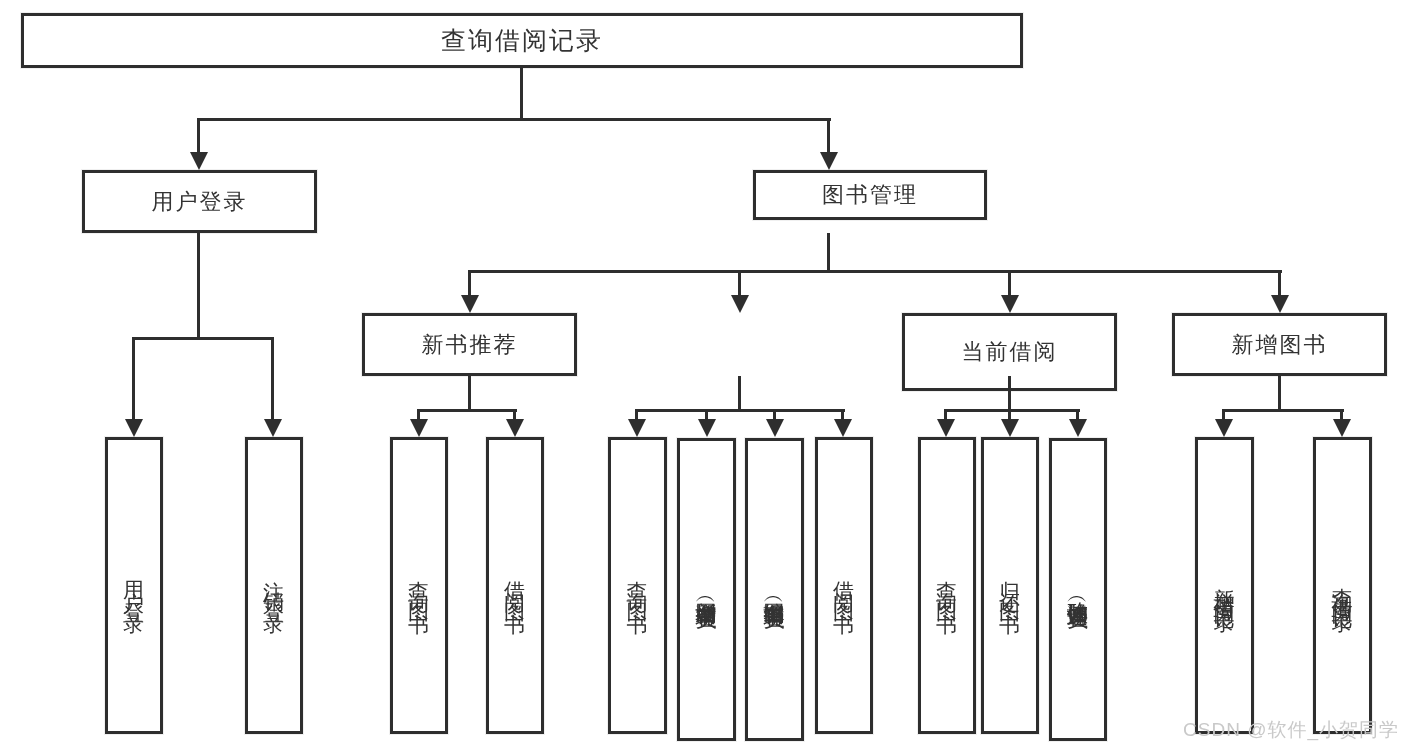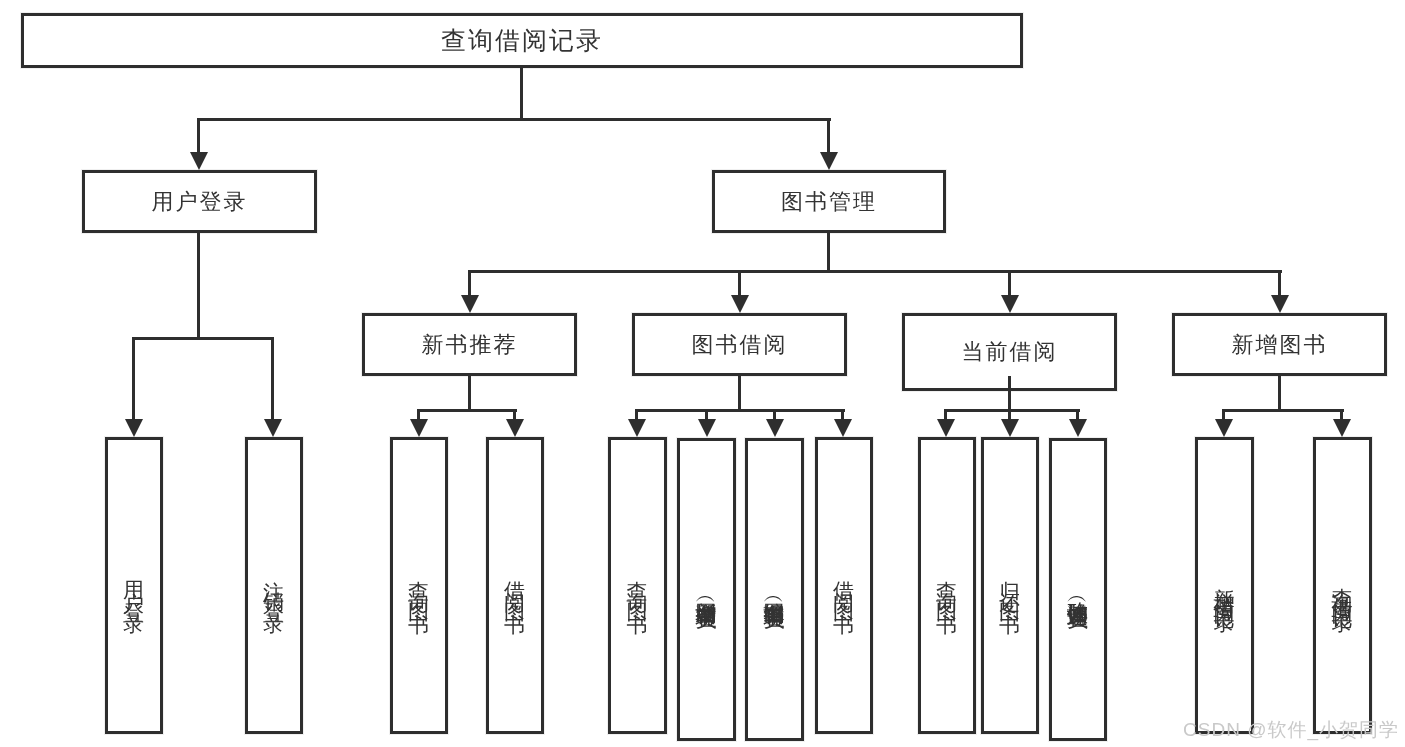--- a/index.html
+++ b/index.html
@@ -43,24 +43,23 @@
   }
 </style>
 </head>
 <body>
 
 <div id="stage">
 
   <div class="node root" style="left:21px;top:13px;width:1002px;height:55px">查询借阅记录</div>
 
   <div class="node" style="left:82px;top:170px;width:235px;height:63px">用户登录</div>
-  <div class="node" style="left:712px;top:170px;width:234px;height:63px">图书管理</div>
+  <div class="node" style="left:753px;top:170px;width:234px;height:50px">图书管理</div>
 
   <div class="node" style="left:362px;top:313px;width:215px;height:63px">新书推荐</div>
-  <div class="node" style="left:632px;top:313px;width:215px;height:63px">图书借阅</div>
   <div class="node" style="left:902px;top:313px;width:215px;height:78px">当前借阅</div>
   <div class="node" style="left:1172px;top:313px;width:215px;height:63px">新增图书</div>
 
   <div class="leaf sp-wide" style="left:105px;top:437px;width:58px;height:297px">用户登录</div>
   <div class="leaf sp-wide" style="left:245px;top:437px;width:58px;height:297px">注销登录</div>
 
   <div class="leaf sp-wide" style="left:390px;top:437px;width:58px;height:297px">查询图书</div>
   <div class="leaf sp-wide" style="left:486px;top:437px;width:58px;height:297px">借阅图书</div>
 
   <div class="leaf sp-wide" style="left:608px;top:437px;width:59px;height:297px">查询图书</div>

